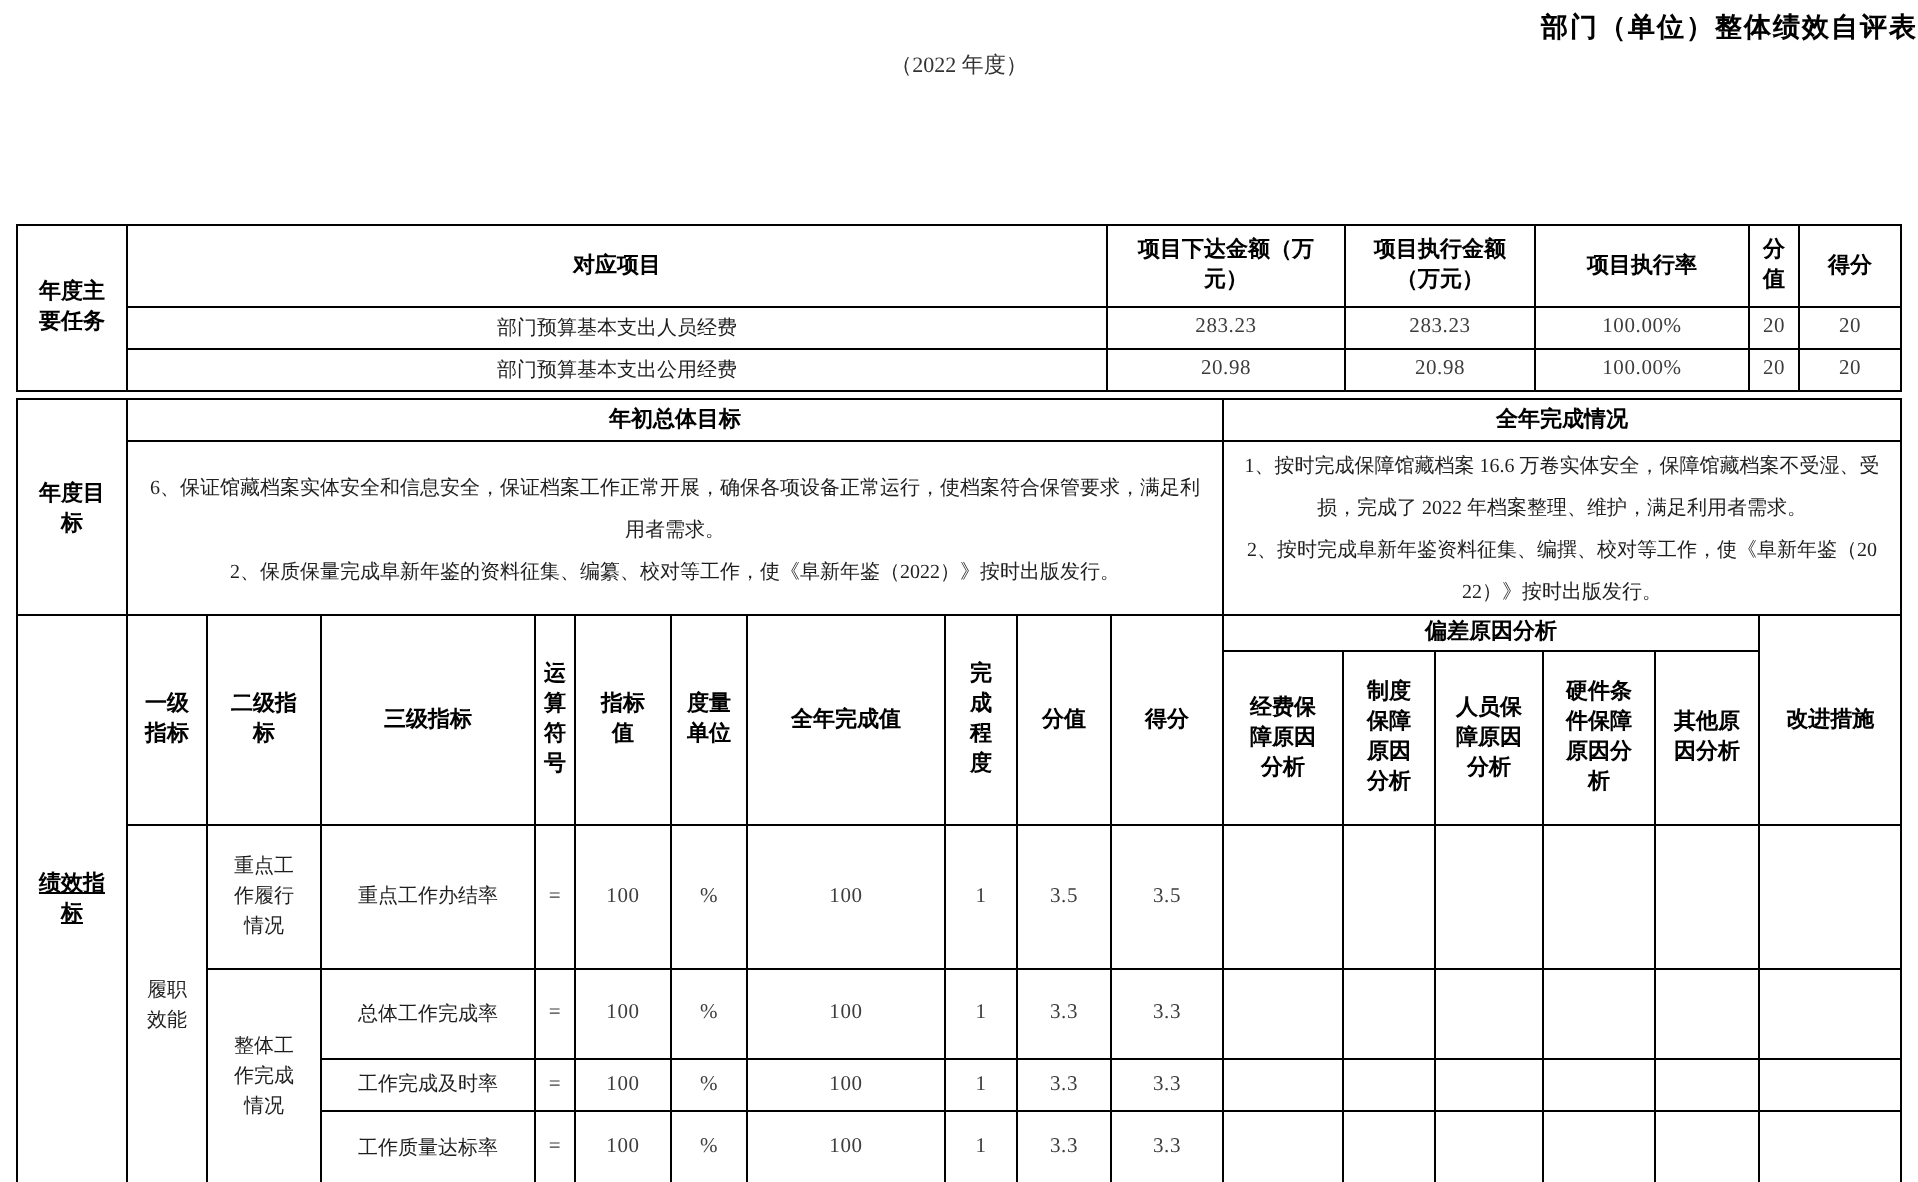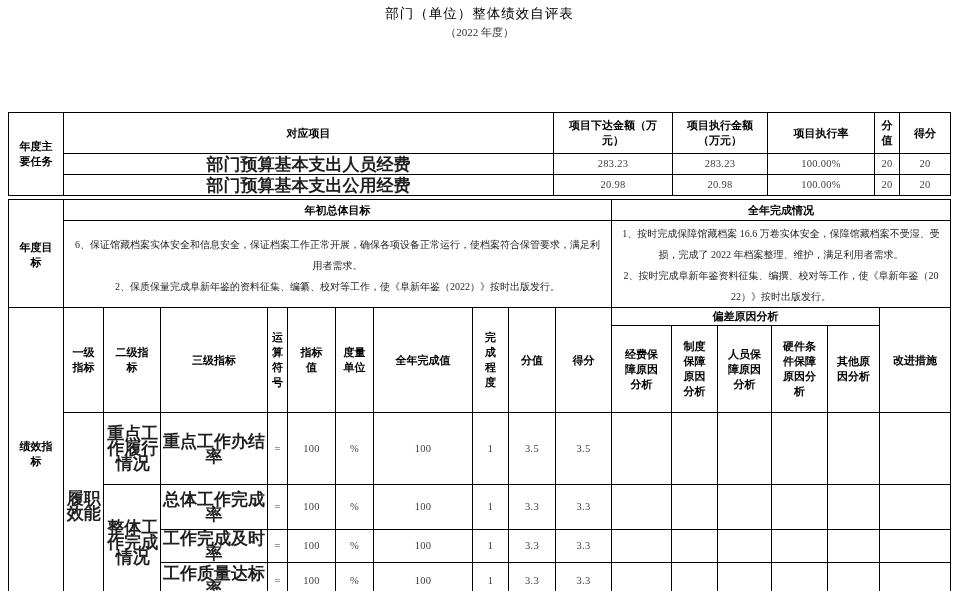--- a/index.html
+++ b/index.html
@@ -1,35 +1,35 @@
 <!DOCTYPE html>
 <html><head>
 <meta charset="utf-8">
 <style>
   html,body{margin:0;padding:0;background:#fff;}
   .sheet{position:relative;width:959px;height:591px;background:#fff;overflow:hidden;
          font-family:"Liberation Serif","DejaVu Serif",serif;}
-  .doc-title{position:absolute;top:5px;left:0;width:100%;text-align:center;
-             font-size:13.5px;font-weight:normal;color:#000;letter-spacing:1px;}
+  .doc-title{position:absolute;top:5px;left:0;width:100%;text-align:right;
+             font-size:13.5px;font-weight:bold;color:#000;letter-spacing:1px;}
   .doc-subtitle{position:absolute;top:25px;left:0;width:100%;text-align:center;
              font-size:11px;color:#333;}
   table.doc-table{position:absolute;left:8px;width:942px;border-collapse:collapse;
              table-layout:fixed;background:#fff;}
   td{border:1px solid #000;text-align:center;vertical-align:middle;
      padding:1px 2px;overflow:hidden;word-break:break-all;}
   .hdr{font-weight:bold;color:#000;font-size:11px;line-height:15px;}
-  .txt{color:#1f1f1f;font-size:17px;line-height:15px;font-weight:bold;}
+  .txt{color:#1f1f1f;font-size:10px;line-height:15px;}
   .num{color:#3d3d3d;font-size:10.5px;line-height:14px;letter-spacing:0.3px;}
   .goal{color:#1f1f1f;font-size:10px;line-height:21px;padding:2px 10px;text-align:center;}
   .w1{width:1.05em;margin:0 auto;}
   .w2{width:2.1em;margin:0 auto;}
   .w3{width:3.15em;margin:12px auto;}
   .w6{width:6.3em;margin:0 auto;}
   .w8{width:8.4em;margin:0 auto;}
-  .nb{border-bottom:none;}
+  .nb{border-bottom:none;text-decoration:underline;}
   .tbl-continue{position:absolute;width:1px;background:#000;}
 </style>
 </head>
 <body>
 
 <div class="sheet">
 
   <div class="doc-title">部门（单位）整体绩效自评表</div>
   <div class="doc-subtitle">（2022 年度）</div>
 

